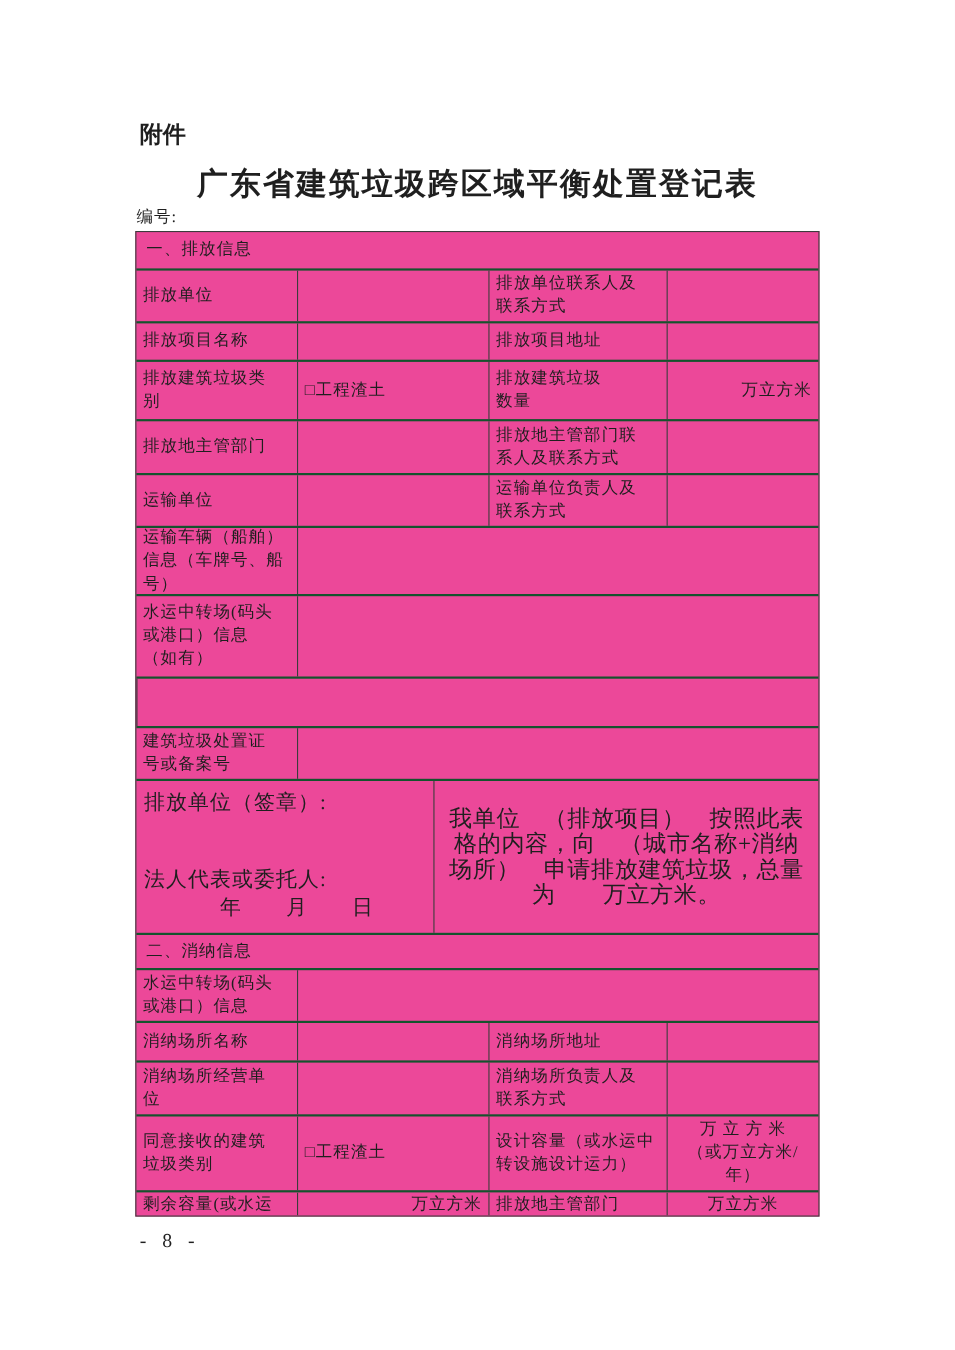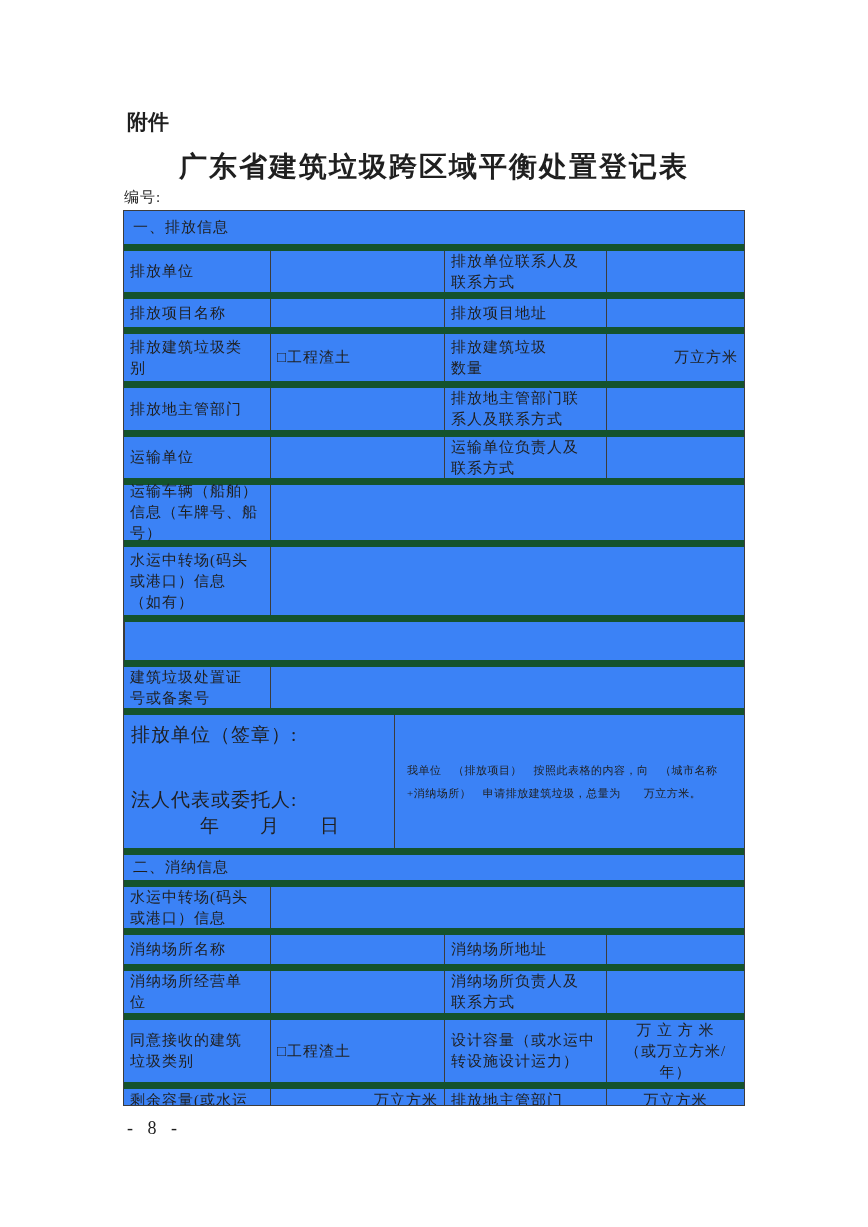--- a/index.html
+++ b/index.html
@@ -13,23 +13,23 @@
     font-weight:bold;font-size:21px;
   }
   .title{
     position:absolute;left:0;top:148px;width:868px;text-align:center;
     font-family:Liberation Sans, sans-serif;
     font-weight:bold;font-size:28px;letter-spacing:2px;margin:0;
   }
   .number{position:absolute;left:124px;top:188px;font-size:15px;letter-spacing:1px;}
   .tbl{
     position:absolute;left:123px;top:210px;width:622px;
-    border:1px solid #3c3c3c;box-sizing:border-box;background:#3b82f6;
+    border:1px solid #3c3c3c;box-sizing:border-box;background:#ec4899;
   }
-  .row{display:flex;border-top:7px solid #14532d;box-sizing:border-box;align-items:stretch;}
+  .row{display:flex;border-top:2px solid #14532d;box-sizing:border-box;align-items:stretch;}
   .row.first{border-top:none;}
   .cell{
     box-sizing:border-box;display:flex;align-items:center;
     padding:2px 6px;white-space:pre-line;
     font-size:15px;letter-spacing:1px;line-height:21px;
   }
   .bl{border-left:1px solid #3c3c3c;}
   .w1{width:146px;} .w2{width:174px;} .w3{width:162px;} .w4{flex:1;}
   .sec{flex:1;padding-left:9px;}
   .right{justify-content:flex-end;text-align:right;}
@@ -39,22 +39,22 @@
   .h140{height:140px;} .h32{height:32px;} .h36{height:36px;} .h69{height:69px;}
   .clip{height:23px;overflow:hidden;}
   .clip .cell{align-items:flex-start;padding-top:1px;line-height:21px;}
   .sigL{width:270px;position:relative;display:block;padding:0;box-sizing:border-box;}
   .sigL span{position:absolute;font-size:19px;letter-spacing:1px;white-space:pre;}
   .sig-top{left:7px;top:9px;}
   .sig-rep{left:7px;bottom:38px;}
   .sig-date{left:48px;bottom:12px;margin-left:28px;}
   .sigR{
     flex:1;border-left:1px solid #3c3c3c;display:flex;align-items:center;
-    padding:0 12px 0 12px;line-height:23px;font-size:11px;letter-spacing:0.5px;
-    white-space:pre-line;box-sizing:border-box;
+    padding:0 12px 0 12px;line-height:23px;font-size:21px;letter-spacing:0.5px;
+    white-space:pre-line;box-sizing:border-box;text-align:center;
   }
   .footer{position:absolute;left:127px;top:1118px;font-size:18px;letter-spacing:5px;}
 </style>
 </head>
 <body>
 
 <div class="page">
 
   <div class="attachment">附件</div>
   <h1 class="title">广东省建筑垃圾跨区域平衡处置登记表</h1>

